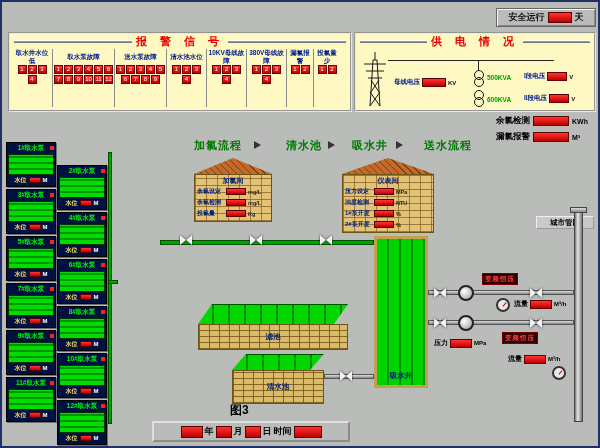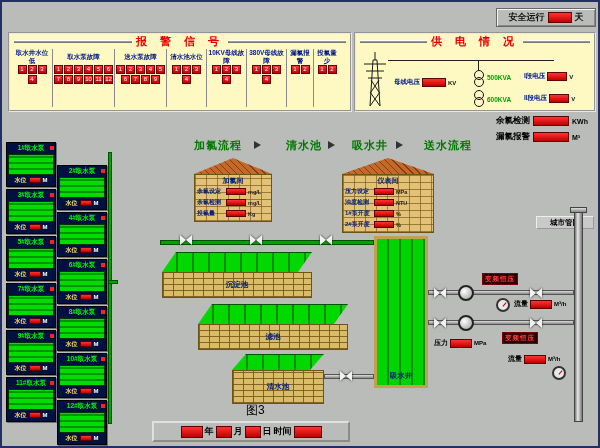--- a/index.html
+++ b/index.html
@@ -57,21 +57,21 @@
 .roof{height:16px;background:#c46a28;background-image:repeating-linear-gradient(45deg,rgba(60,20,0,.5) 0 1px,transparent 1px 5px);clip-path:polygon(50% 0,100% 100%,0 100%)}
 .house-body{background-color:#e2c276;background-image:repeating-linear-gradient(0deg,rgba(130,90,30,.7) 0 1px,transparent 1px 7px),repeating-linear-gradient(90deg,rgba(130,90,30,.7) 0 1px,transparent 1px 11px);border:1px solid #6b5416;padding:1px 2px}
 .house-name{text-align:center;font-size:7px;font-weight:bold;color:#00207a;height:9px;line-height:9px}
 .house-row{display:flex;align-items:center;gap:2px;margin:2px 0;white-space:nowrap}
 .house-row-label{font-size:6px;font-weight:bold;color:#00207a;width:27px}
 .house-disp{width:20px;height:7px}
 .house-row-unit{font-size:5.5px;font-weight:bold;color:#222}
 .net-plate{position:absolute;left:534px;top:214px;width:58px;height:13px;background:#c9c9c9;border:1px outset #eee;font-size:7.5px;font-weight:bold;color:#000;display:flex;align-items:center;justify-content:center}
 .city-pipe{position:absolute;left:572px;top:210px;width:9px;height:210px;background:linear-gradient(90deg,#777,#e8e8e8 40%,#777);border:1px solid #444}
 .pipe-cap{position:absolute;left:568px;top:205px;width:17px;height:6px;background:linear-gradient(#ddd,#888);border:1px solid #444}
-.figure{position:absolute;left:244px;top:400px;font-size:12px;font-weight:normal;color:#000}
+.figure{position:absolute;left:228px;top:400px;font-size:12px;font-weight:bold;color:#000}
 .datebar{position:absolute;left:150px;top:419px;width:198px;height:21px;border:2px outset #e0e0e0;background:#b9bcb9;display:flex;align-items:center;justify-content:center;gap:2px;font-size:9px;font-weight:bold;color:#000}
 .company{position:absolute;left:352px;top:417px;width:242px;height:23px;background:linear-gradient(#00b400,#008000);border:2px outset #33cc33;color:#fff;font-size:11px;font-weight:bold;display:flex;align-items:center;justify-content:center;letter-spacing:2px;white-space:nowrap}
 .pump-box{position:absolute;width:50px;height:45px;border:1px solid #000;box-shadow:1px 1px 0 rgba(0,0,0,.4);background:#001040}
 .pump-header{height:11px;display:flex;align-items:center;justify-content:center;position:relative}
 .pump-name{color:#00ff00;font-size:6.5px;font-weight:bold;white-space:nowrap}
 .pump-led{position:absolute;right:1px;top:3px;width:4px;height:4px;background:#ff2020}
 .pump-body{height:21px;margin:0 1px;background:repeating-linear-gradient(0deg,#00dc00 0 4px,#009400 4px 6px);border:1px solid #003000}
 .pump-footer{height:10px;display:flex;align-items:center;justify-content:center;gap:2px}
 .pump-level-label{color:#ffe060;font-size:6px;font-weight:bold}
 .pump-disp{width:12px;height:6px}
@@ -392,26 +392,20 @@
       </div>
     </div>
 
   <i class="pipe-g" style="left:106px;top:150px;width:4px;height:272px"></i>
   <i class="pipe-g" style="left:106px;top:278px;width:10px;height:4px"></i>
   <i class="pipe-g" style="left:158px;top:238px;width:214px;height:5px"></i>
   <span class="valve" style="left:178px;top:233px"></span>
   <span class="valve" style="left:248px;top:233px"></span>
   <span class="valve" style="left:318px;top:233px"></span>
 
-  <div class="tank" style="left:160px;top:250px;width:150px">
-    <div class="tank-top"></div>
-    <div class="tank-front">
-      <span class="tank-label">沉淀池</span>
-    </div>
-  </div>
   <div class="tank" style="left:196px;top:302px;width:150px">
     <div class="tank-top"></div>
     <div class="tank-front">
       <span class="tank-label">滤池</span>
     </div>
   </div>
   <div class="tank small" style="left:230px;top:352px;width:92px">
     <div class="tank-top"></div>
     <div class="tank-front">
       <span class="tank-label">清水池</span>

